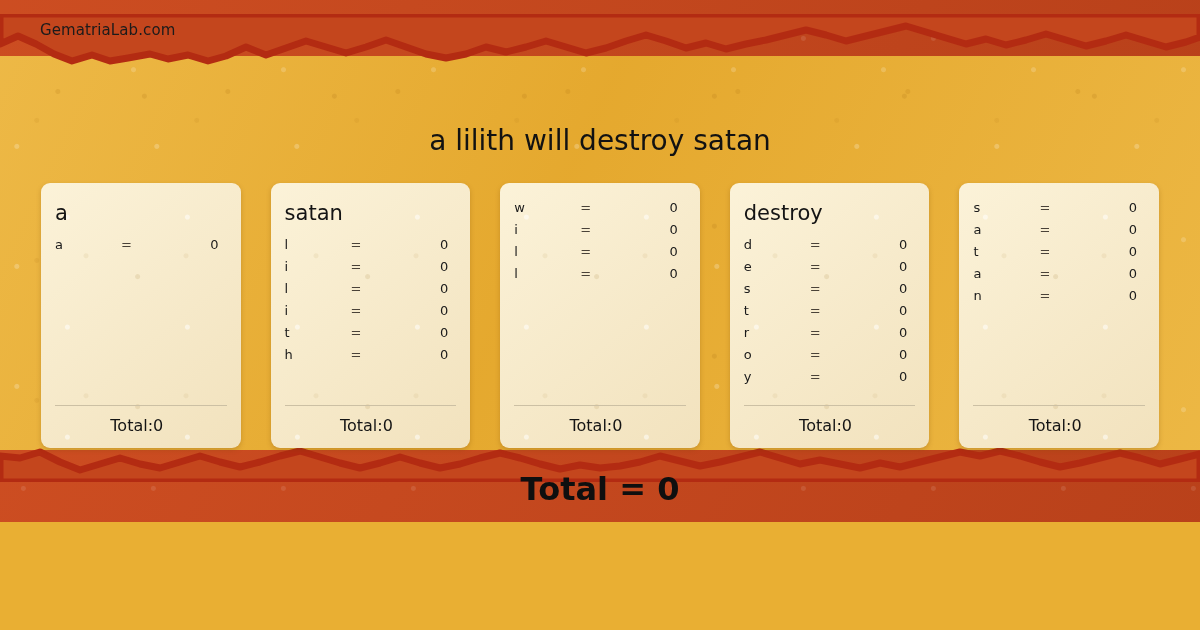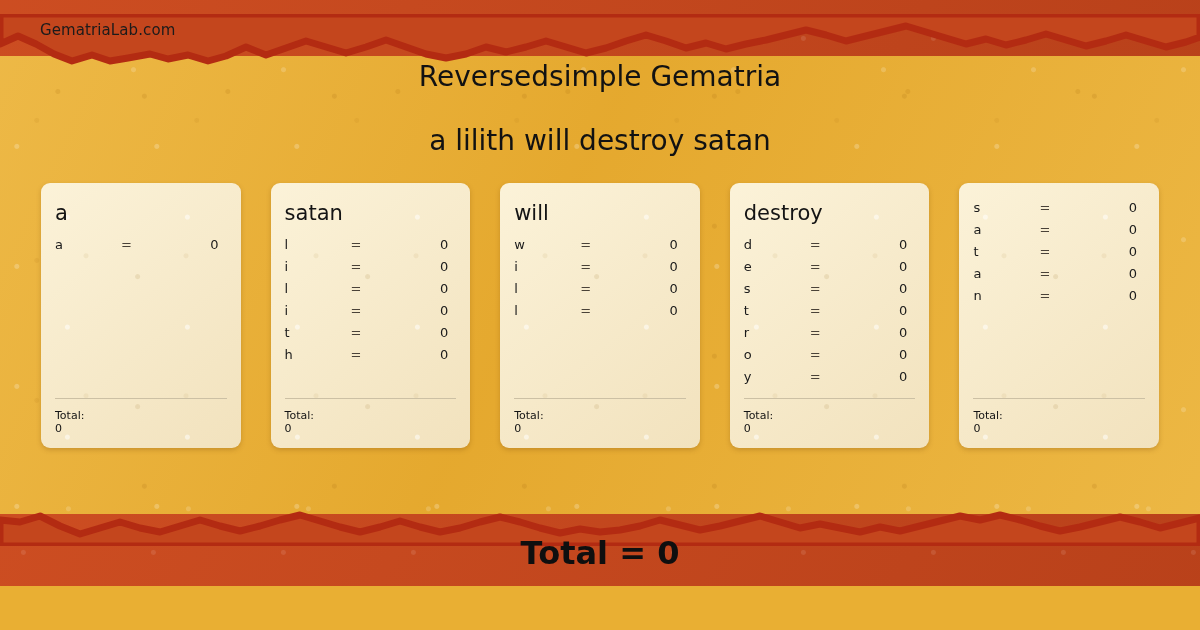--- a/index.html
+++ b/index.html
@@ -7,21 +7,21 @@
   body {
     font-family: "DejaVu Sans", sans-serif;
     background: #e9af33;
     overflow: hidden;
     position: relative;
   }
 
   
   #stage {
     position:absolute; inset:0;
-    width:1200px; height:586px;
+    width:1200px; height:522px;
     background-color:#e9af33;
     background-image:
       radial-gradient(circle at 12% 22%, rgba(255,255,255,.22) 0 2px, transparent 3px),
       radial-gradient(circle at 34% 61%, rgba(180,120,20,.20) 0 2px, transparent 3px),
       radial-gradient(circle at 57% 18%, rgba(255,255,255,.16) 0 2px, transparent 3px),
       radial-gradient(circle at 76% 74%, rgba(170,110,18,.18) 0 2px, transparent 3px),
       radial-gradient(circle at 89% 41%, rgba(255,255,255,.18) 0 2px, transparent 3px),
       radial-gradient(circle at 23% 86%, rgba(190,130,30,.16) 0 2px, transparent 3px),
       linear-gradient(115deg, rgba(255,225,150,.20), rgba(210,140,25,.18) 45%, rgba(255,230,160,.16));
     background-size: 140px 120px,170px 150px,120px 160px,190px 130px,150px 170px,160px 140px, 100% 100%;
@@ -96,21 +96,21 @@
   .row .val { flex:1; text-align:right; padding-right:8px; }
 
   .card-foot {
     position:absolute; left:14px; right:14px; bottom:13px;
   }
   .divider {
     height:1px; background:#ccc0a4; margin-bottom:10px;
   }
   .total-line {
     display:flex; justify-content:center;
-    font-size:11px; color:#141414;flex-direction:column;
+    font-size:16px; color:#141414;
   }
   .total-line .tval { padding-right:8px; }
 
   
   #grand-total {
     position:absolute; bottom:14px; left:0; width:1200px;
     text-align:center; font-size:32px; color:#0f0f0f;
     font-weight:700; z-index:9;
   }
 </style>
@@ -138,21 +138,20 @@
                L420,41 L440,46 L460,42 L480,36 L500,31 L520,36 L540,42 L560,47 L580,43 L600,46
                L620,44 L640,40 L660,34 L680,39 L700,44 L720,40 L740,35 L760,30 L780,36 L800,42
                L820,38 L840,42 L860,46 L880,41 L900,45 L920,40 L940,35 L960,30 L980,34 L1000,29
                L1020,34 L1040,40 L1060,45 L1080,41 L1100,36 L1120,31 L1140,36 L1160,42 L1180,37
                L1200,32 L1200,60 L0,60 Z" fill="#c4461d" stroke="#b32b12" stroke-width="7" stroke-linejoin="round"></path>
     </svg>
   </div>
 
   <div id="watermark">GematriaLab.com</div>
 
-  <div id="title">Reversedsimple Gematria</div>
   <div id="subtitle">a lilith will destroy satan</div>
 
   <div id="cards">
 
     <div class="card">
       <div class="card-title">a</div>
       <div class="rows">
         <div class="row">
           <span class="ltr">a</span>
           <span class="eq">=</span>
@@ -205,21 +204,20 @@
       <div class="card-foot">
         <div class="divider"></div>
         <div class="total-line">
           <span class="tlbl">Total:</span>
           <span class="tval">0</span>
         </div>
       </div>
     </div>
 
     <div class="card">
-      <div class="card-title">will</div>
       <div class="rows">
         <div class="row">
           <span class="ltr">w</span>
           <span class="eq">=</span>
           <span class="val">0</span>
         </div>
         <div class="row">
           <span class="ltr">i</span>
           <span class="eq">=</span>
           <span class="val">0</span>

